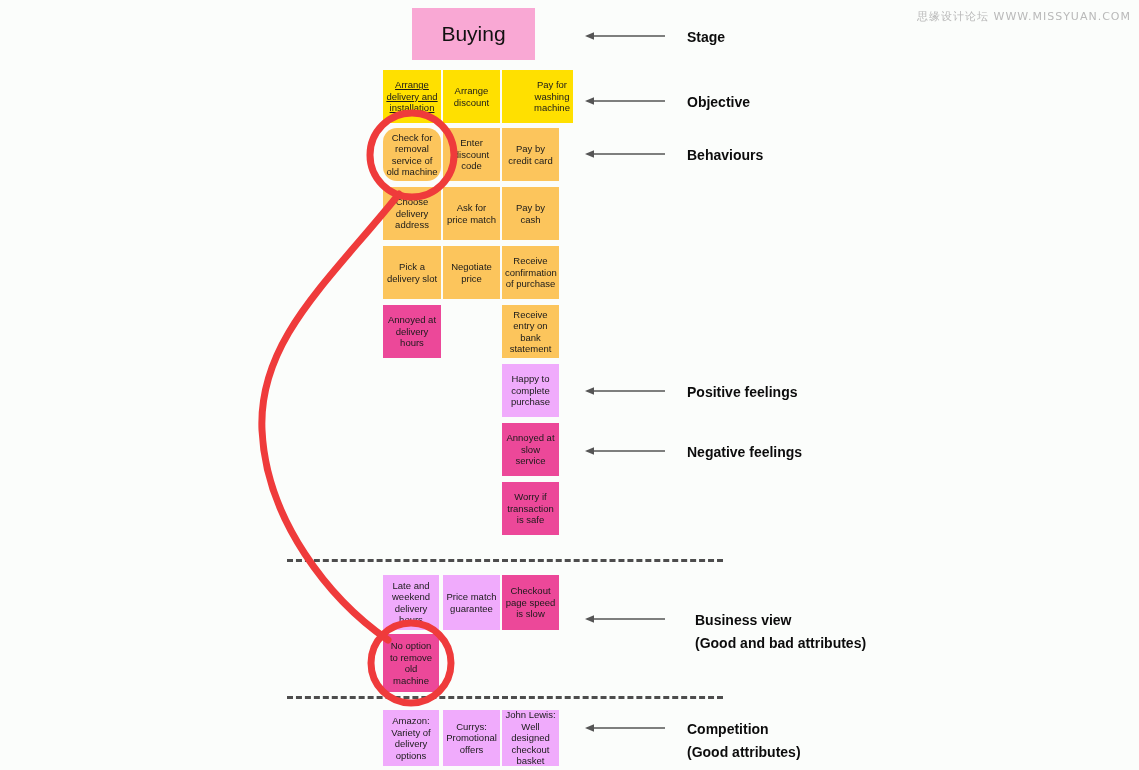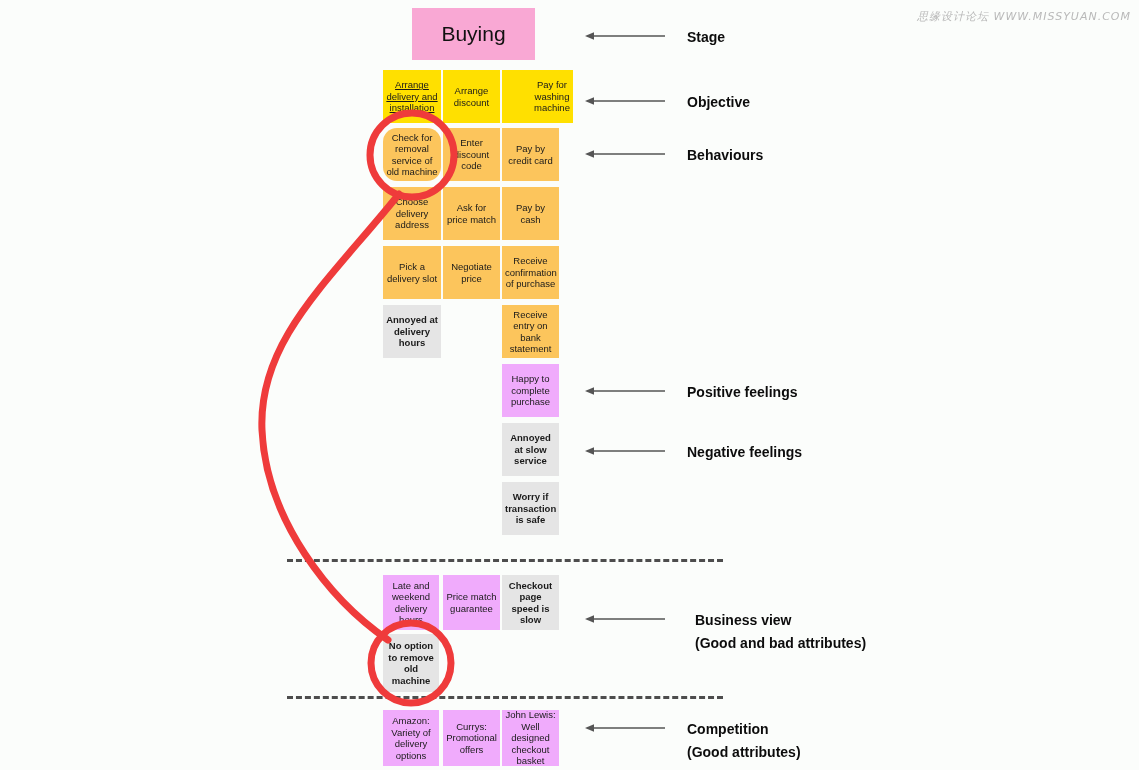--- a/index.html
+++ b/index.html
@@ -29,21 +29,21 @@
     color: #1a1a1a;
     padding: 2px 3px;
     overflow: hidden;
     font-family: "Liberation Sans", sans-serif;
   }
   .card span { display: block; width: 100%; }
 
   .c-yellow { background: #ffe000; }
   .c-orange { background: #fcc55c; }
   .c-green  { background: #f0abfc; }
-  .c-red    { background: #e5e5e5; font-weight: bold; }
+  .c-red    { background: #ec4899; }
 
   
   .stage-box {
     position: absolute;
     left: 412px;
     top: 8px;
     width: 123px;
     height: 52px;
     background: #f9a8d4;
     display: flex;
@@ -89,21 +89,20 @@
   
   .watermark {
     position: absolute;
     top: 9px;
     right: 8px;
     font-size: 11px;
     letter-spacing: 1px;
     color: #b9b9b9;
     font-family: "DejaVu Sans", sans-serif;
     white-space: nowrap;
-    font-style: italic;
   }
 
   .annot-layer {
     position: absolute;
     left: 0; top: 0;
     width: 1139px;
     height: 770px;
     pointer-events: none;
   }
 </style>

